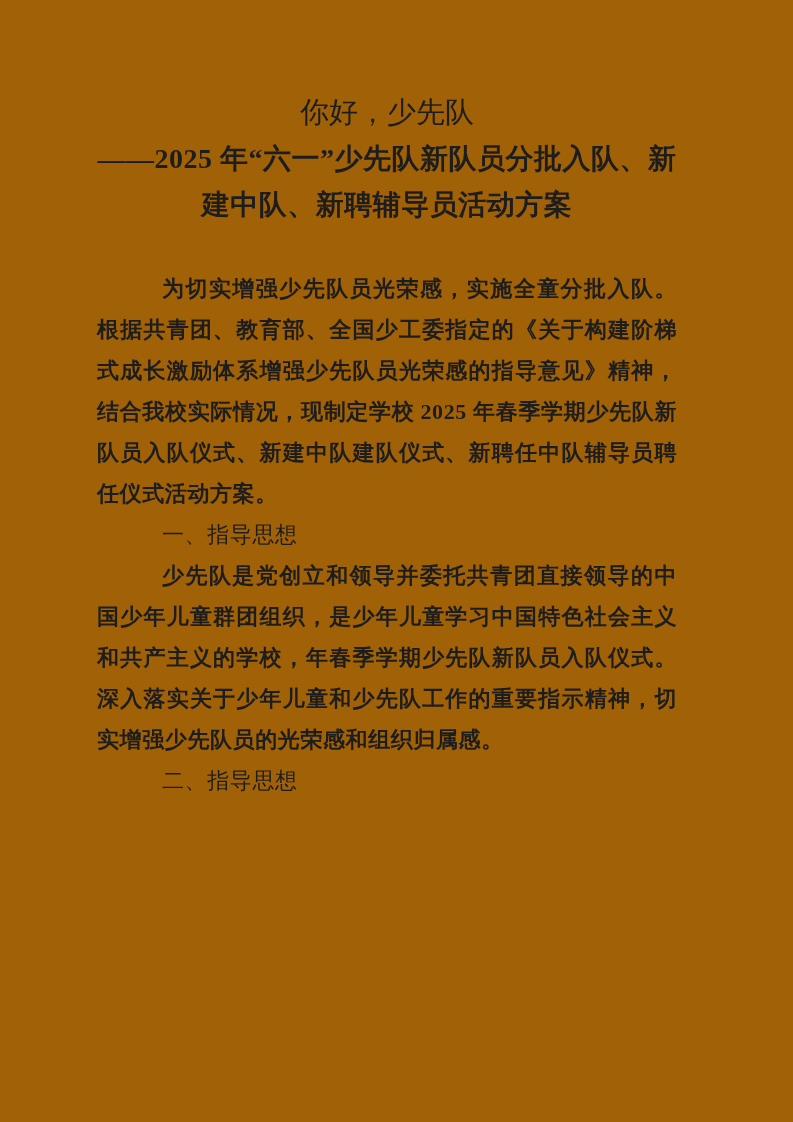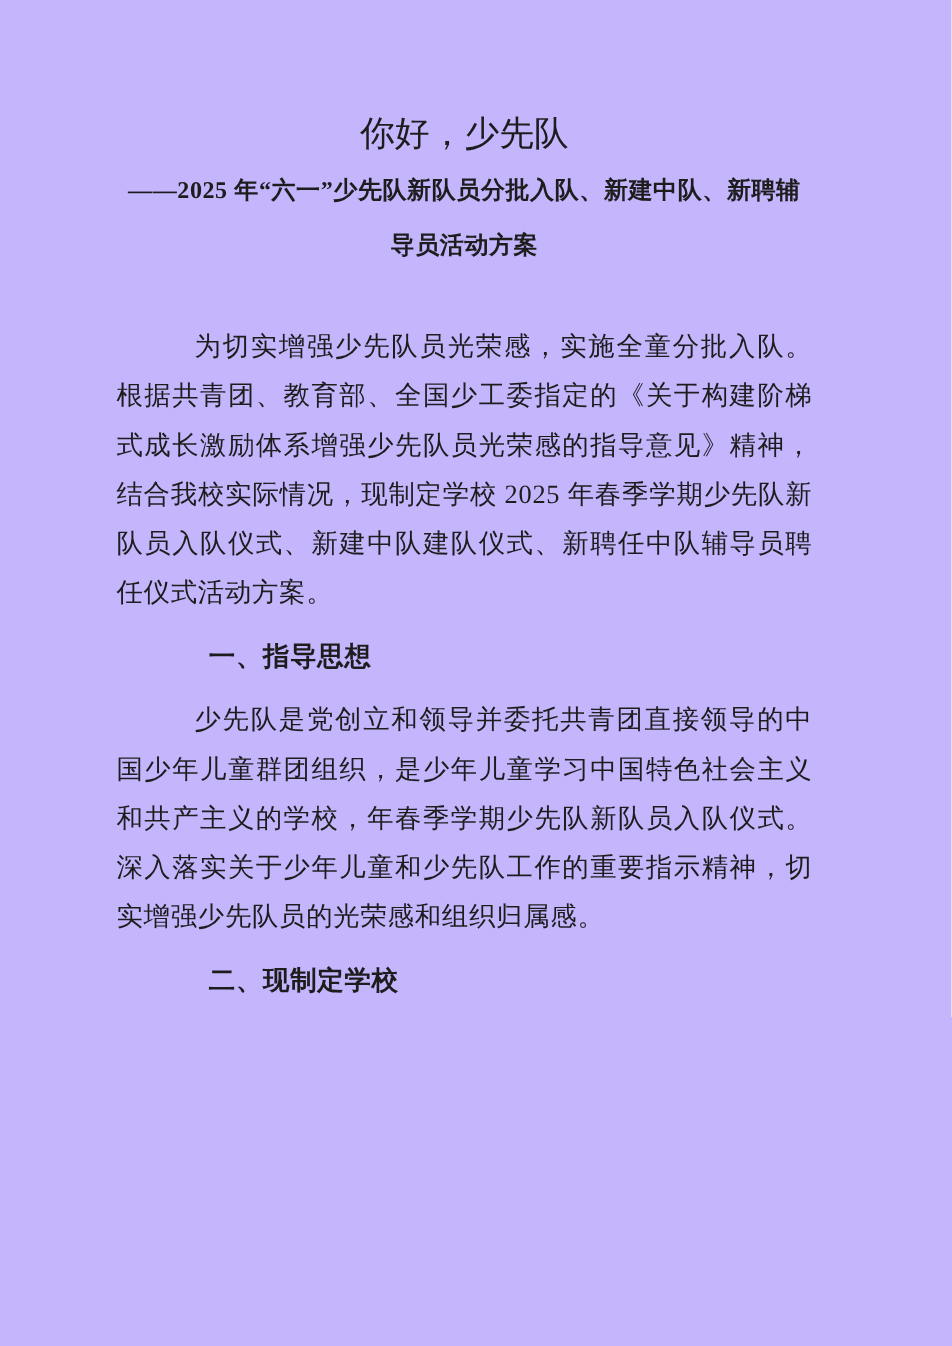--- a/index.html
+++ b/index.html
@@ -7,75 +7,75 @@
     padding: 0;
     background: #ffffff;
   }
   .page {
     position: relative;
     width: 793px;
     height: 1122px;
     box-sizing: border-box;
     padding: 89px 116px 0 97px;
     overflow: hidden;
-    background: #c4b5fd;
+    background: #a16207;
     color: #1d1d1d;
     font-family: "Liberation Serif", "DejaVu Serif", serif;
   }
   .doc-title {
     margin: 0;
     font-size: 29px;
     font-weight: 400;
     line-height: 47px;
     text-align: center;
     white-space: nowrap;
   }
   .doc-subtitle {
     margin: 0;
-    font-size: 20px;
+    font-size: 28px;
     font-weight: 700;
     line-height: 46px;
     text-align: center;
     letter-spacing: 0.5px;
   }
   .blank-line {
     height: 40px;
   }
   .doc-body {
     font-size: 22px;
     line-height: 41px;
     text-align: justify;
     text-justify: inter-character;
   }
   .para {
     margin: 0;
     text-indent: 65px;
     letter-spacing: 0.6px;
-    font-weight: 400;
+    font-weight: 700;
   }
   .heading {
-    margin: 12px;
+    margin: 0;
     text-indent: 65px;
     letter-spacing: 0.6px;
-    font-weight: 700;
+    font-weight: 400;
   }
 </style>
 </head>
 <body>
 
 <div class="page">
   <h1 class="doc-title">你好，少先队</h1>
 
   <h2 class="doc-subtitle">——2025 年“六一”少先队新队员分批入队、新建中队、新聘辅导员活动方案</h2>
 
   <div class="blank-line"></div>
 
   <div class="doc-body">
     <p class="para">为切实增强少先队员光荣感，实施全童分批入队。根据共青团、教育部、全国少工委指定的《关于构建阶梯式成长激励体系增强少先队员光荣感的指导意见》精神，结合我校实际情况，现制定学校 2025 年春季学期少先队新队员入队仪式、新建中队建队仪式、新聘任中队辅导员聘任仪式活动方案。</p>
 
     <p class="heading">一、指导思想</p>
 
     <p class="para">少先队是党创立和领导并委托共青团直接领导的中国少年儿童群团组织，是少年儿童学习中国特色社会主义和共产主义的学校，年春季学期少先队新队员入队仪式。深入落实关于少年儿童和少先队工作的重要指示精神，切实增强少先队员的光荣感和组织归属感。</p>
 
-    <p class="heading">二、现制定学校</p>
+    <p class="heading">二、指导思想</p>
 
   </div>
 </div>
 
 </body></html>

